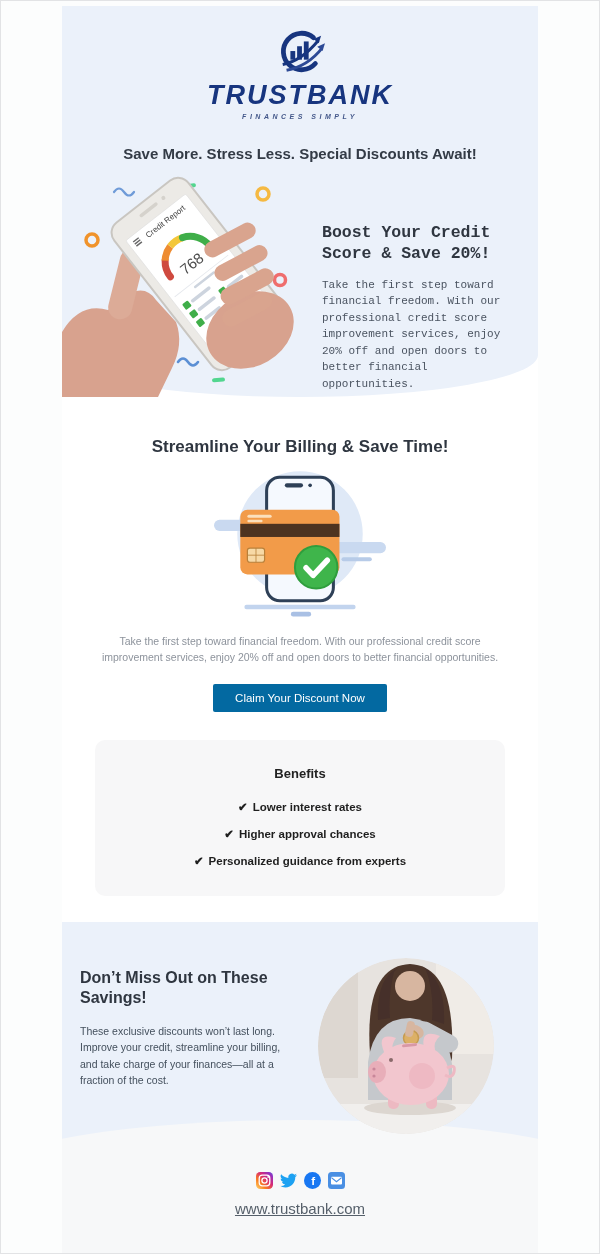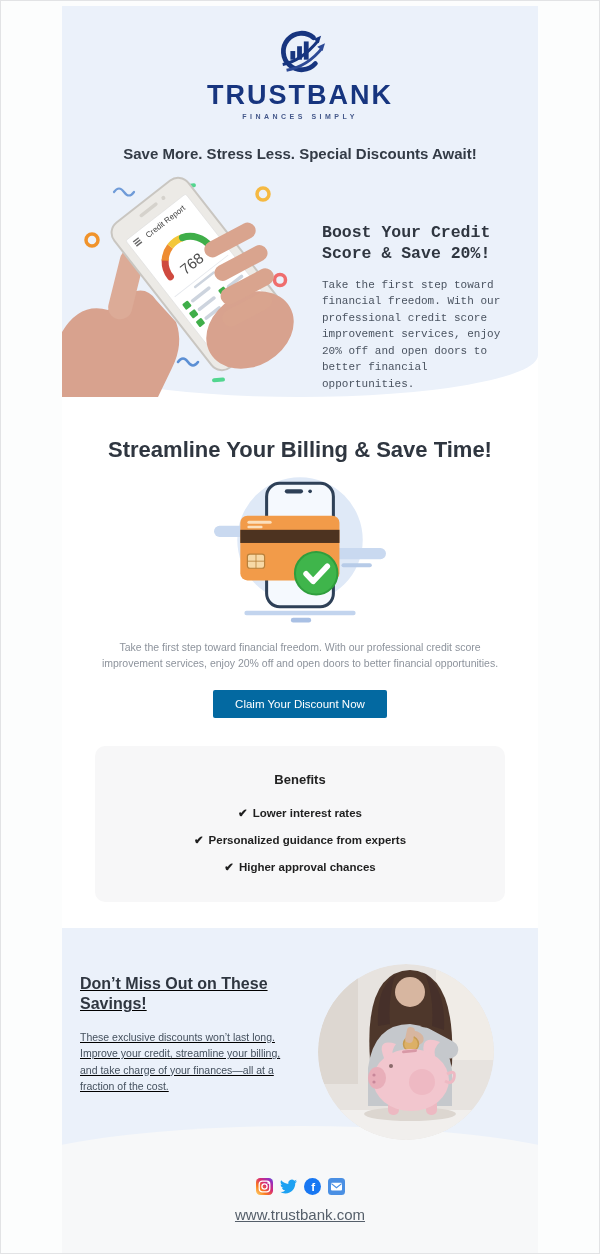--- a/index.html
+++ b/index.html
@@ -4,47 +4,47 @@
 <style>
   * { box-sizing: border-box; }
   html,body { margin:0; padding:0; background:#ffffff; }
   body { font-family:"Liberation Sans", sans-serif; }
   .page { width:600px; height:1254px; border:1px solid #e2e3e5; background:#fcfdfd; overflow:hidden; }
   .column { width:476px; margin:5px auto 0; background:#ffffff; display:flex; flex-direction:column; min-height:1248px; }
 
   
   .hero { background:#ebf1fa; text-align:center; padding:22px 0 0;
           border-radius:0 0 50% 50% / 0 0 42px 42px; }
-  .logo { display:inline-block; }
+  .logo { display:inline-block;font-style:italic; }
   .logo-name { font-size:27px; font-weight:bold; color:#17357f; letter-spacing:2px; line-height:1; margin-top:2px; }
   .logo-sub { font-size:7px; letter-spacing:3.5px; color:#44588a; margin-top:4px; font-weight:bold; }
   .headline { font-size:15px; color:#333b46; margin:22px 0 10px; font-weight:700; }
   .hero-row { display:flex; text-align:left; }
   .hero-art { width:250px; height:225px; flex:none; }
   .hero-text { width:210px; padding:50px 6px 0 10px;font-family:Liberation Mono, monospace; }
   .hero-text h2 { font-size:16.5px; color:#2f3640; margin:0 0 12px; line-height:1.3; }
   .hero-text p { font-size:11px; color:#4a5360; line-height:1.5; margin:0; }
 
   
   .billing { text-align:center; padding-top:40px; }
-  .billing h2 { font-size:22px; color:#2f3640; margin:0 0 6px; }
+  .billing h2 { font-size:17px; color:#2f3640; margin:0 0 6px; }
   .billing p { width:405px; margin:12px auto 18px; font-size:10.5px; color:#8d939c; line-height:1.55; }
   .btn { display:inline-block; background:#0369a1; color:#ffffff; font-size:11.5px;
          padding:8px 22px; border-radius:2px; text-decoration:none; cursor:pointer; border:none; }
 
   
   .benefits { width:410px; margin:28px auto 0; background:#f7f7f8; border-radius:10px;
               padding:26px 0 28px; text-align:center; }
   .benefits h3 { font-size:13px; color:#222222; margin:0 0 19px; }
   .benefit-item { font-size:11.5px; color:#1f1f1f; margin-top:13px;font-weight:bold; }
   .benefit-item .check { margin-right:5px; }
 
   
   .savings { margin-top:26px; background:#ebf1fa; position:relative; padding:36px 0 26px; overflow:hidden; }
-  .savings-row { display:flex; align-items:flex-start; position:relative; z-index:1;text-decoration:underline; }
+  .savings-row { display:flex; align-items:flex-start; position:relative; z-index:1; }
   .savings-text { width:214px; margin-left:18px; }
   .savings-text h2 { font-size:16px; color:#2f3640; margin:10px 0 14px; line-height:1.3; }
   .savings-text p { font-size:10.5px; color:#44505d; line-height:1.55; margin:0 0 16px; }
   .savings-photo { width:176px; height:176px; border-radius:50%; overflow:hidden; margin-left:24px; flex:none; }
   .savings::after { content:""; position:absolute; left:-15%; bottom:-64px; width:130%; height:104px;
                     background:#f7f8f9; border-radius:50%; }
 
   
   .footer { background:#f7f8f9; text-align:center; padding-top:12px; flex:1; }
   .social { display:flex; justify-content:center; align-items:center; gap:7px; }
@@ -163,24 +163,24 @@
       <p>Take the first step toward financial freedom. With our professional credit score improvement services, enjoy 20% off and open doors to better financial opportunities.</p>
       <a class="btn">Claim Your Discount Now</a>
     </section>
 
     <section class="benefits">
       <h3>Benefits</h3>
       <div class="benefit-item">
         <span class="check">✔</span><span>Lower interest rates</span>
       </div>
       <div class="benefit-item">
+        <span class="check">✔</span><span>Higher approval chances</span>
+      </div>
+      <div class="benefit-item">
         <span class="check">✔</span><span>Personalized guidance from experts</span>
-      </div>
-      <div class="benefit-item">
-        <span class="check">✔</span><span>Higher approval chances</span>
       </div>
     </section>
 
     <section class="savings">
       <div class="savings-row">
         <div class="savings-text">
           <h2>Don’t Miss Out on These Savings!</h2>
           <p>These exclusive discounts won’t last long. Improve your credit, streamline your billing, and take charge of your finances—all at a fraction of the cost.</p>
         </div>
         <div class="savings-photo">

